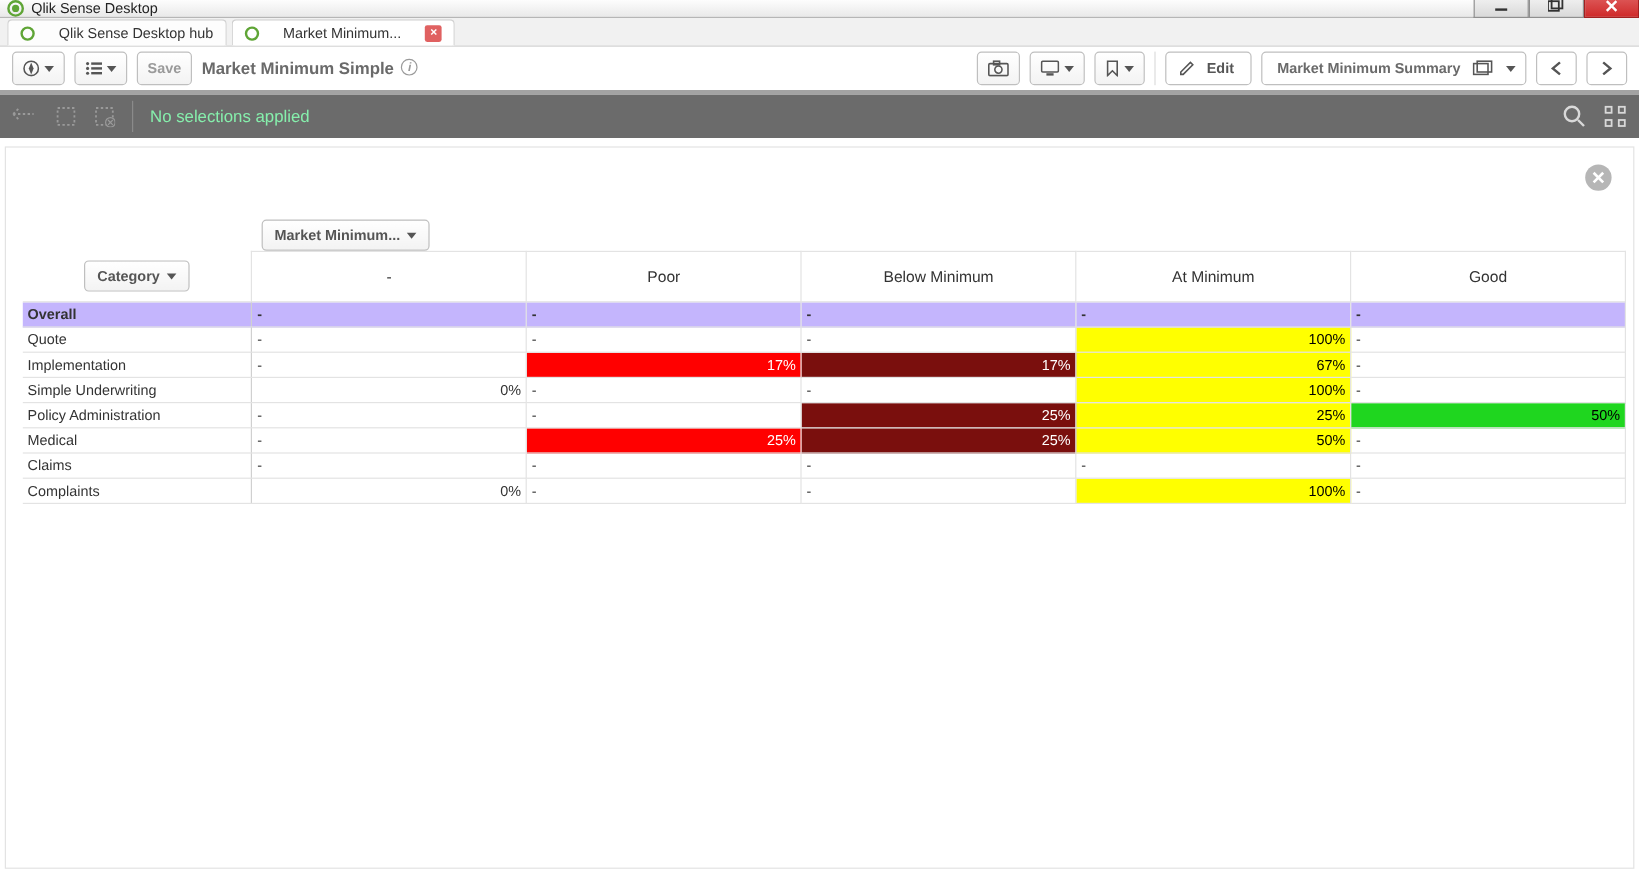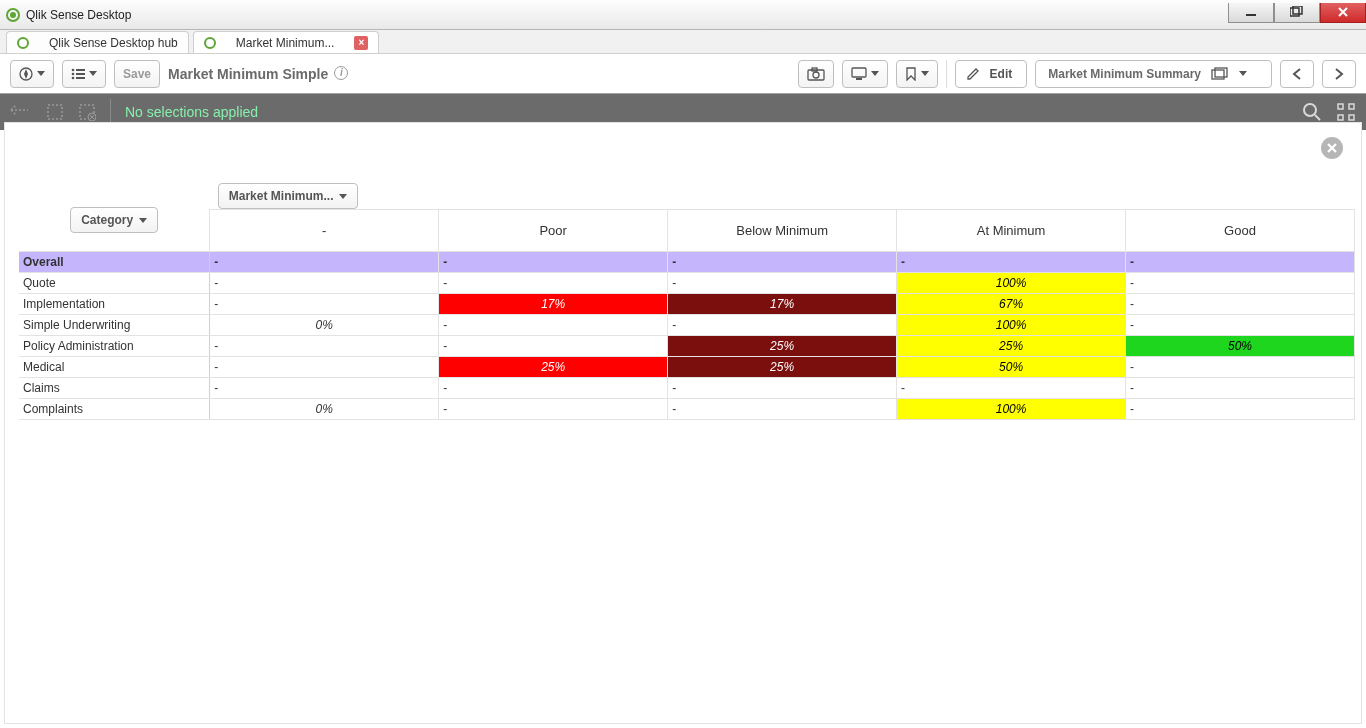--- a/index.html
+++ b/index.html
@@ -1,46 +1,46 @@
 <!DOCTYPE html>
 <html><head>
 <meta charset="utf-8">
 <style>
   * { box-sizing: border-box; margin: 0; padding: 0; }
   body { font-family: Arial, Helvetica, sans-serif; font-size: 12px; background: #fff; color: #333; overflow: hidden; width:1366px; height:728px; position:relative; }
 
   
-  .titlebar { height:30px; background: linear-gradient(#fdfdfd,#e9e9e9); border-bottom:1px solid #b6b6b6; display:flex; align-items:center; justify-content:space-between; padding-left:6px; }
+  .titlebar { height:15px; background: linear-gradient(#fdfdfd,#e9e9e9); border-bottom:1px solid #b6b6b6; display:flex; align-items:center; justify-content:space-between; padding-left:6px; }
   .titlebar-left { display:flex; align-items:center; gap:6px; }
   .title-icon { width:14px; height:14px; border:2px solid #5fa536; border-radius:50%; position:relative; display:inline-block; }
   .title-icon::after { content:""; position:absolute; width:6px; height:6px; background:#5fa536; border-radius:50%; left:2px; top:2px;}
   .title-text { font-size:12px; color:#222; }
   .win-controls { display:flex; height:22px; }
   .win-btn { width:46px; height:20px; display:flex; align-items:center; justify-content:center; border:1px solid #8f8f8f; border-top:none; background:linear-gradient(#f6f6f6,#d9d9d9); margin-top:-1px; }
   .win-btn.close { background:linear-gradient(#e06161,#cf2a2a); border-color:#a32020; }
   .win-btn svg { display:block; }
 
   
   .tabstrip { height:24px; background:#f1f1f1; border-bottom:1px solid #cfcfcf; display:flex; align-items:flex-end; padding-left:6px; }
   .doc-tab { display:flex; align-items:center; gap:20px; height:22px; padding:0 10px; border:1px solid #cfcfcf; border-bottom:none; border-top-left-radius:4px; border-top-right-radius:4px; background:#fdfdfd; font-size:12px; margin-right:4px; }
   .doc-tab.active { background:#fff; }
   .tab-green-dot { width:12px; height:12px; border:2px solid #5fa536; border-radius:50%; position:relative; display:inline-block; }
   .tab-close { width:14px; height:14px; background:#e06161; border-radius:2px; display:flex; align-items:center; justify-content:center; color:#fff; font-weight:bold; font-size:10px; }
 
   
-  .toolbar { height:40px; border-bottom:1px solid #a3a3a3; background:#fff; display:flex; align-items:center; padding:0 10px; justify-content:space-between; }
+  .toolbar { height:40px; border-bottom:4px solid #a3a3a3; background:#fff; display:flex; align-items:center; padding:0 10px; justify-content:space-between; }
   .toolbar-left, .toolbar-right { display:flex; align-items:center; gap:8px; }
   .icon-btn { height:28px; min-width:34px; padding:0 8px; border:1px solid #bfbfbf; border-radius:4px; background:linear-gradient(#fff,#f3f3f3); display:flex; align-items:center; justify-content:center; gap:4px; cursor:pointer; }
   .chev { width:0; height:0; border-left:4px solid transparent; border-right:4px solid transparent; border-top:5px solid #555; }
   .save-btn { font-weight:bold; color:#9a9a9a; }
   .sheet-title { font-weight:bold; color:#6a6a6a; font-size:14px; display:flex; align-items:flex-start; gap:6px; }
   .info-icon { width:14px; height:14px; border:1px solid #9a9a9a; border-radius:50%; color:#9a9a9a; font-size:10px; display:flex; align-items:center; justify-content:center; font-weight:bold; font-style:italic; }
   .toolbar-right .sep { width:1px; height:28px; background:#ddd; }
   .edit-group { display:flex; align-items:center; gap:10px; border:1px solid #bfbfbf; border-radius:4px; height:28px; padding:0 14px 0 10px; }
-  .summary-group { display:flex; align-items:center; gap:10px; border:1px solid #bfbfbf; border-radius:4px; height:28px; padding:0 24px 0 12px; }
+  .summary-group { display:flex; align-items:center; gap:10px; border:1px solid #bfbfbf; border-radius:4px; height:28px; padding:0 8px 0 12px; }
   .summary-label { font-weight:bold; color:#6a6a6a; }
   .nav-btn { width:34px; height:28px; border:1px solid #bfbfbf; border-radius:4px; display:flex; align-items:center; justify-content:center; }
 
   
   .selbar { height:36px; background:#6b6b6b; color:#86efac; display:flex; align-items:center; justify-content:space-between; padding:0 10px; }
   .selbar-left { display:flex; align-items:center; gap:14px; }
   .selbar-text { font-size:14px; }
   .selbar-right { display:flex; align-items:center; gap:14px; }
   .selbar svg { display:block; }
 
@@ -53,31 +53,31 @@
   .pivot { width:100%; border-collapse:collapse; table-layout:fixed; font-family: Arial, sans-serif; }
   .pivot col.cat { width:190px; }
   .pivot col.dash { width:228px; }
   .pivot col.c2 { width:228px; }
   .pivot col.c3 { width:228px; }
   .pivot col.c4 { width:228px; }
   .pivot col.c5 { width:228px; }
 
   
   .pivot thead th { font-weight:normal; border:1px solid #e3e3e3; height:42px; background:#fff; text-align:center; font-size:13px; }
-  .pivot thead th.cat-head { border:none; vertical-align:bottom; padding-bottom:18px; border-right:1px solid #d0d0d0; }
+  .pivot thead th.cat-head { border:none; vertical-align:bottom; padding-bottom:8px; border-right:1px solid #d0d0d0; }
   .pivot thead th.dim-head { border:none; border-right:1px solid #e3e3e3; border-bottom:1px solid #e3e3e3; vertical-align:top; padding:6px 0 0 8px; text-align:left;}
   .head-btn { display:inline-flex; align-items:center; gap:6px; height:26px; padding:0 10px; border:1px solid #bfbfbf; border-radius:4px; background:linear-gradient(#fff,#f3f3f3); font-weight:bold; color:#555; font-size:12px; }
 
   
   .pivot thead tr.r0 th { height:30px; border:none; }
 
   
   .pivot tbody td { border:1px solid #e3e3e3; height:21px; padding:0 4px; font-size:12px; }
   .pivot tbody td.cat-cell { border-right:1px solid #d0d0d0; border-left:none; text-align:left; }
-  .pivot tbody td.val { text-align:center;font-style:italic; }
+  .pivot tbody td.val { text-align:right; }
   .pivot tbody td.dash { text-align:left; }
   .pivot tbody tr.overall td { font-weight:bold; background:#c4b5fd; }
   .pivot tbody tr.overall td.cat-cell { border-left:none; }
 
   .bg-red { background:#ff0000; color:#fff; }
   .bg-darkred { background:#7a0f0d; color:#fff; }
   .bg-yellow { background:#ffff00; color:#000; }
   .bg-green { background:#1fd61f; color:#000; }
 </style>
 </head>

